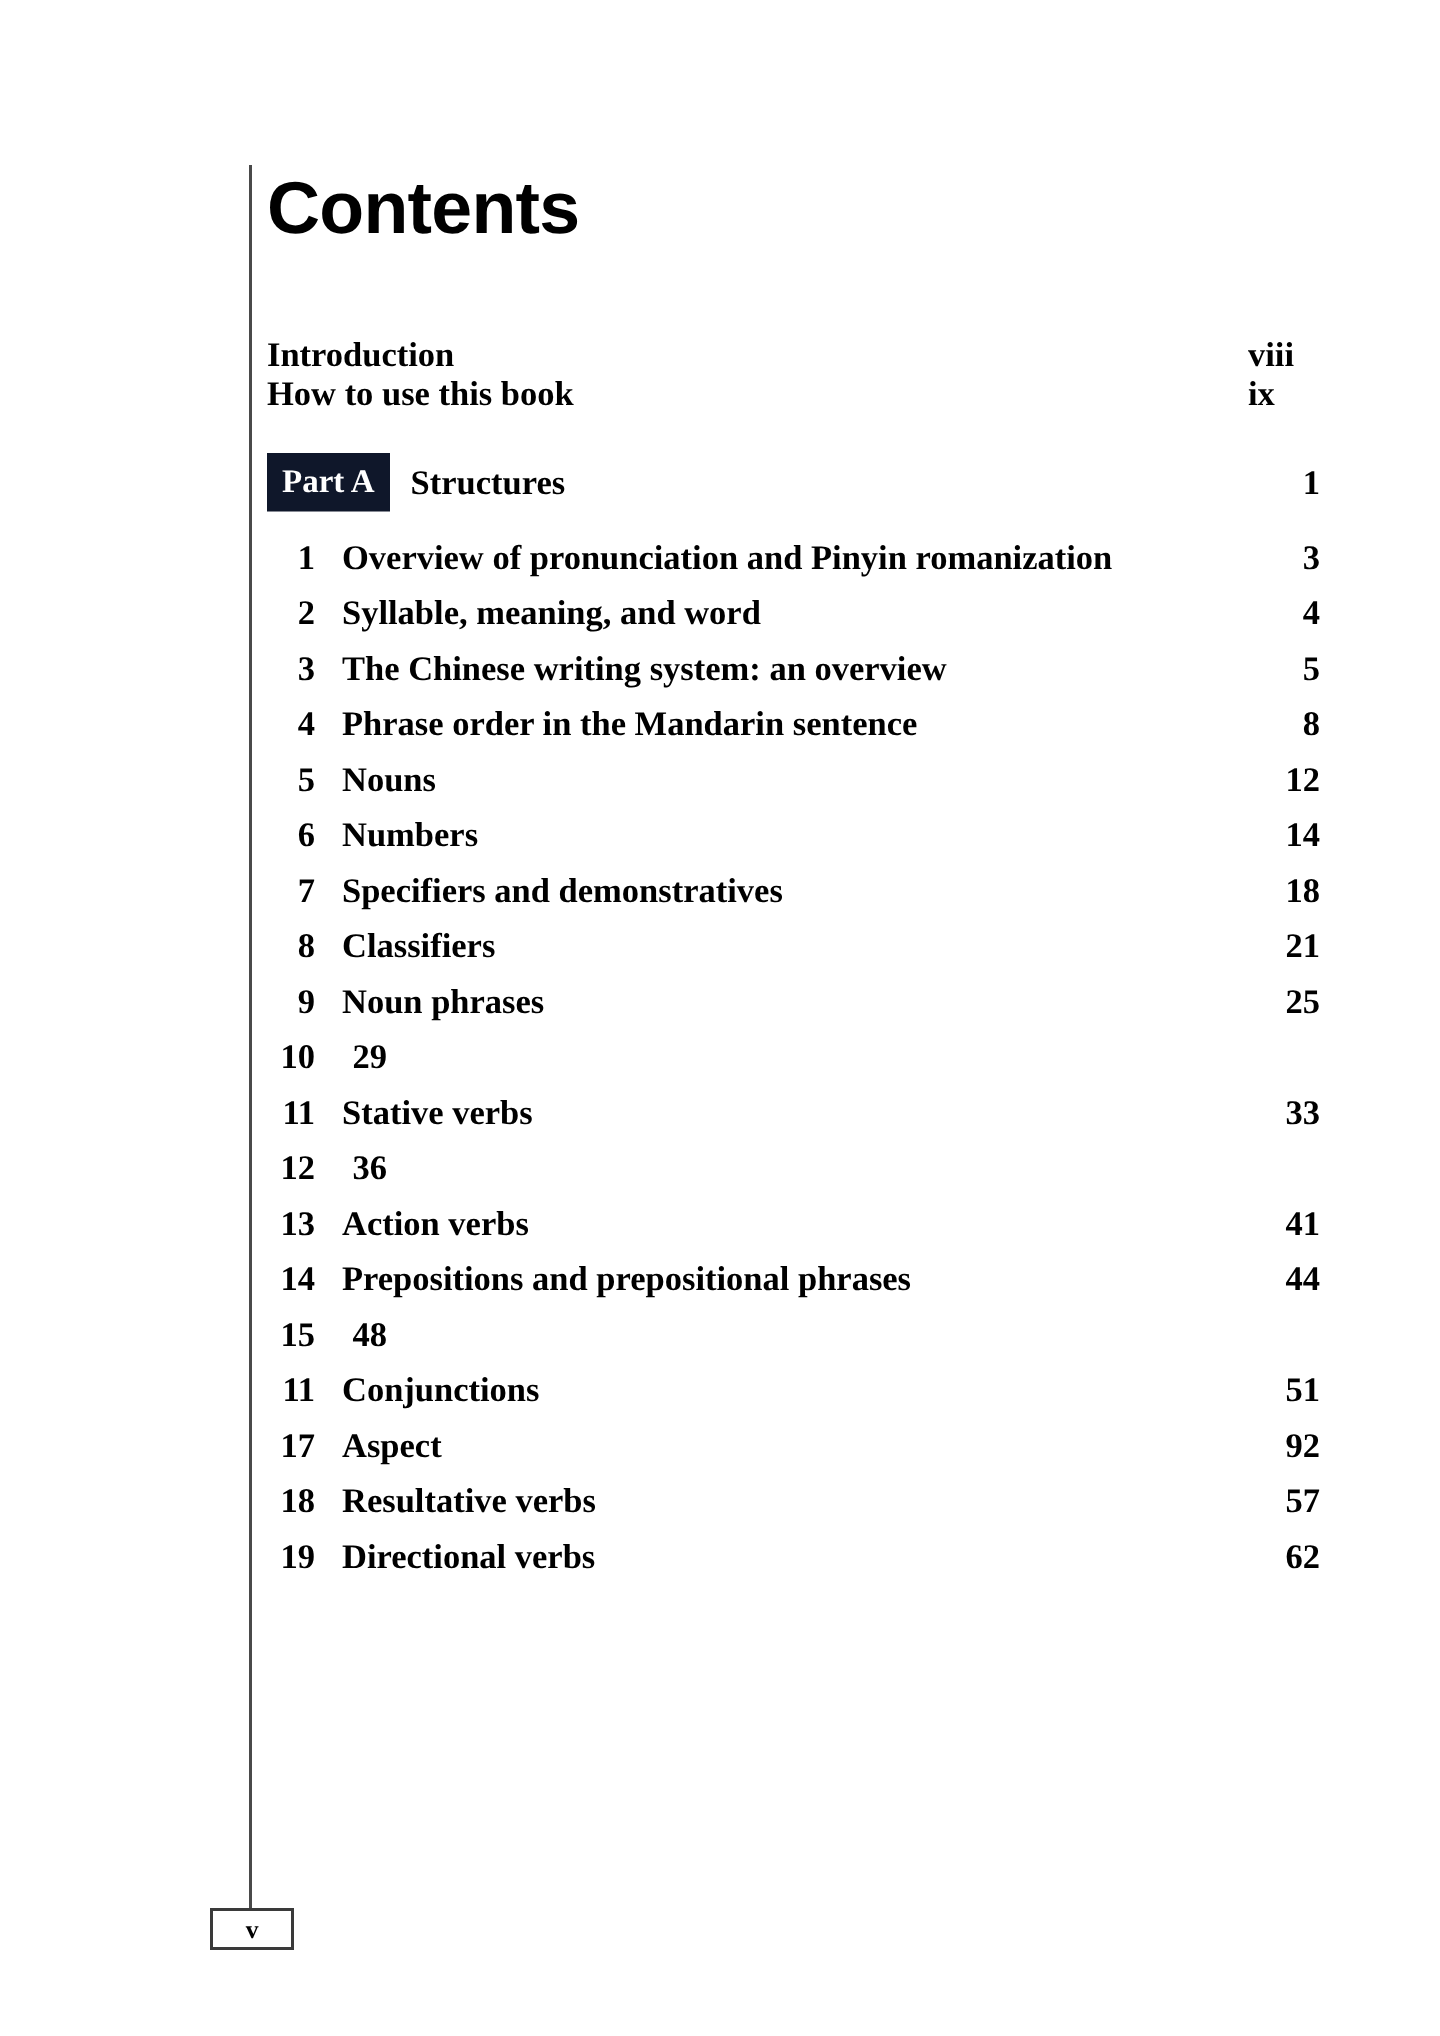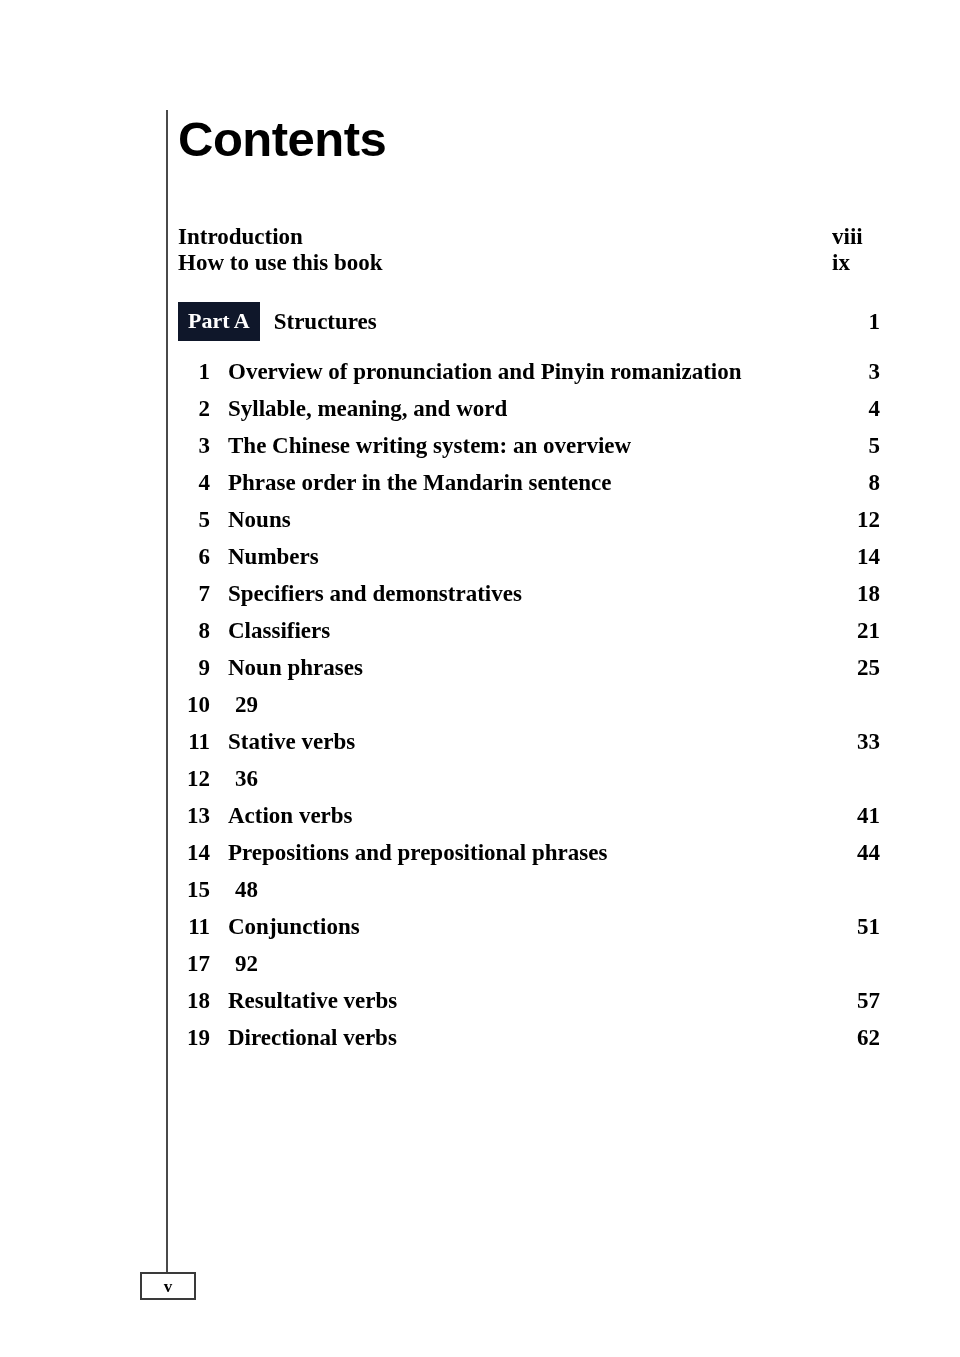--- a/index.html
+++ b/index.html
@@ -268,20 +268,21 @@
     </div>
 
     <div class="toc-row">
       <span class="toc-num">11</span>
       <span class="toc-title">Conjunctions</span>
       <span class="toc-page">51</span>
     </div>
 
     <div class="toc-row">
       <span class="toc-num">17</span>
+      <span class="toc-title">Aspect</span>
       <span class="toc-page">92</span>
     </div>
 
     <div class="toc-row">
       <span class="toc-num">18</span>
       <span class="toc-title">Resultative verbs</span>
       <span class="toc-page">57</span>
     </div>
 
     <div class="toc-row">

